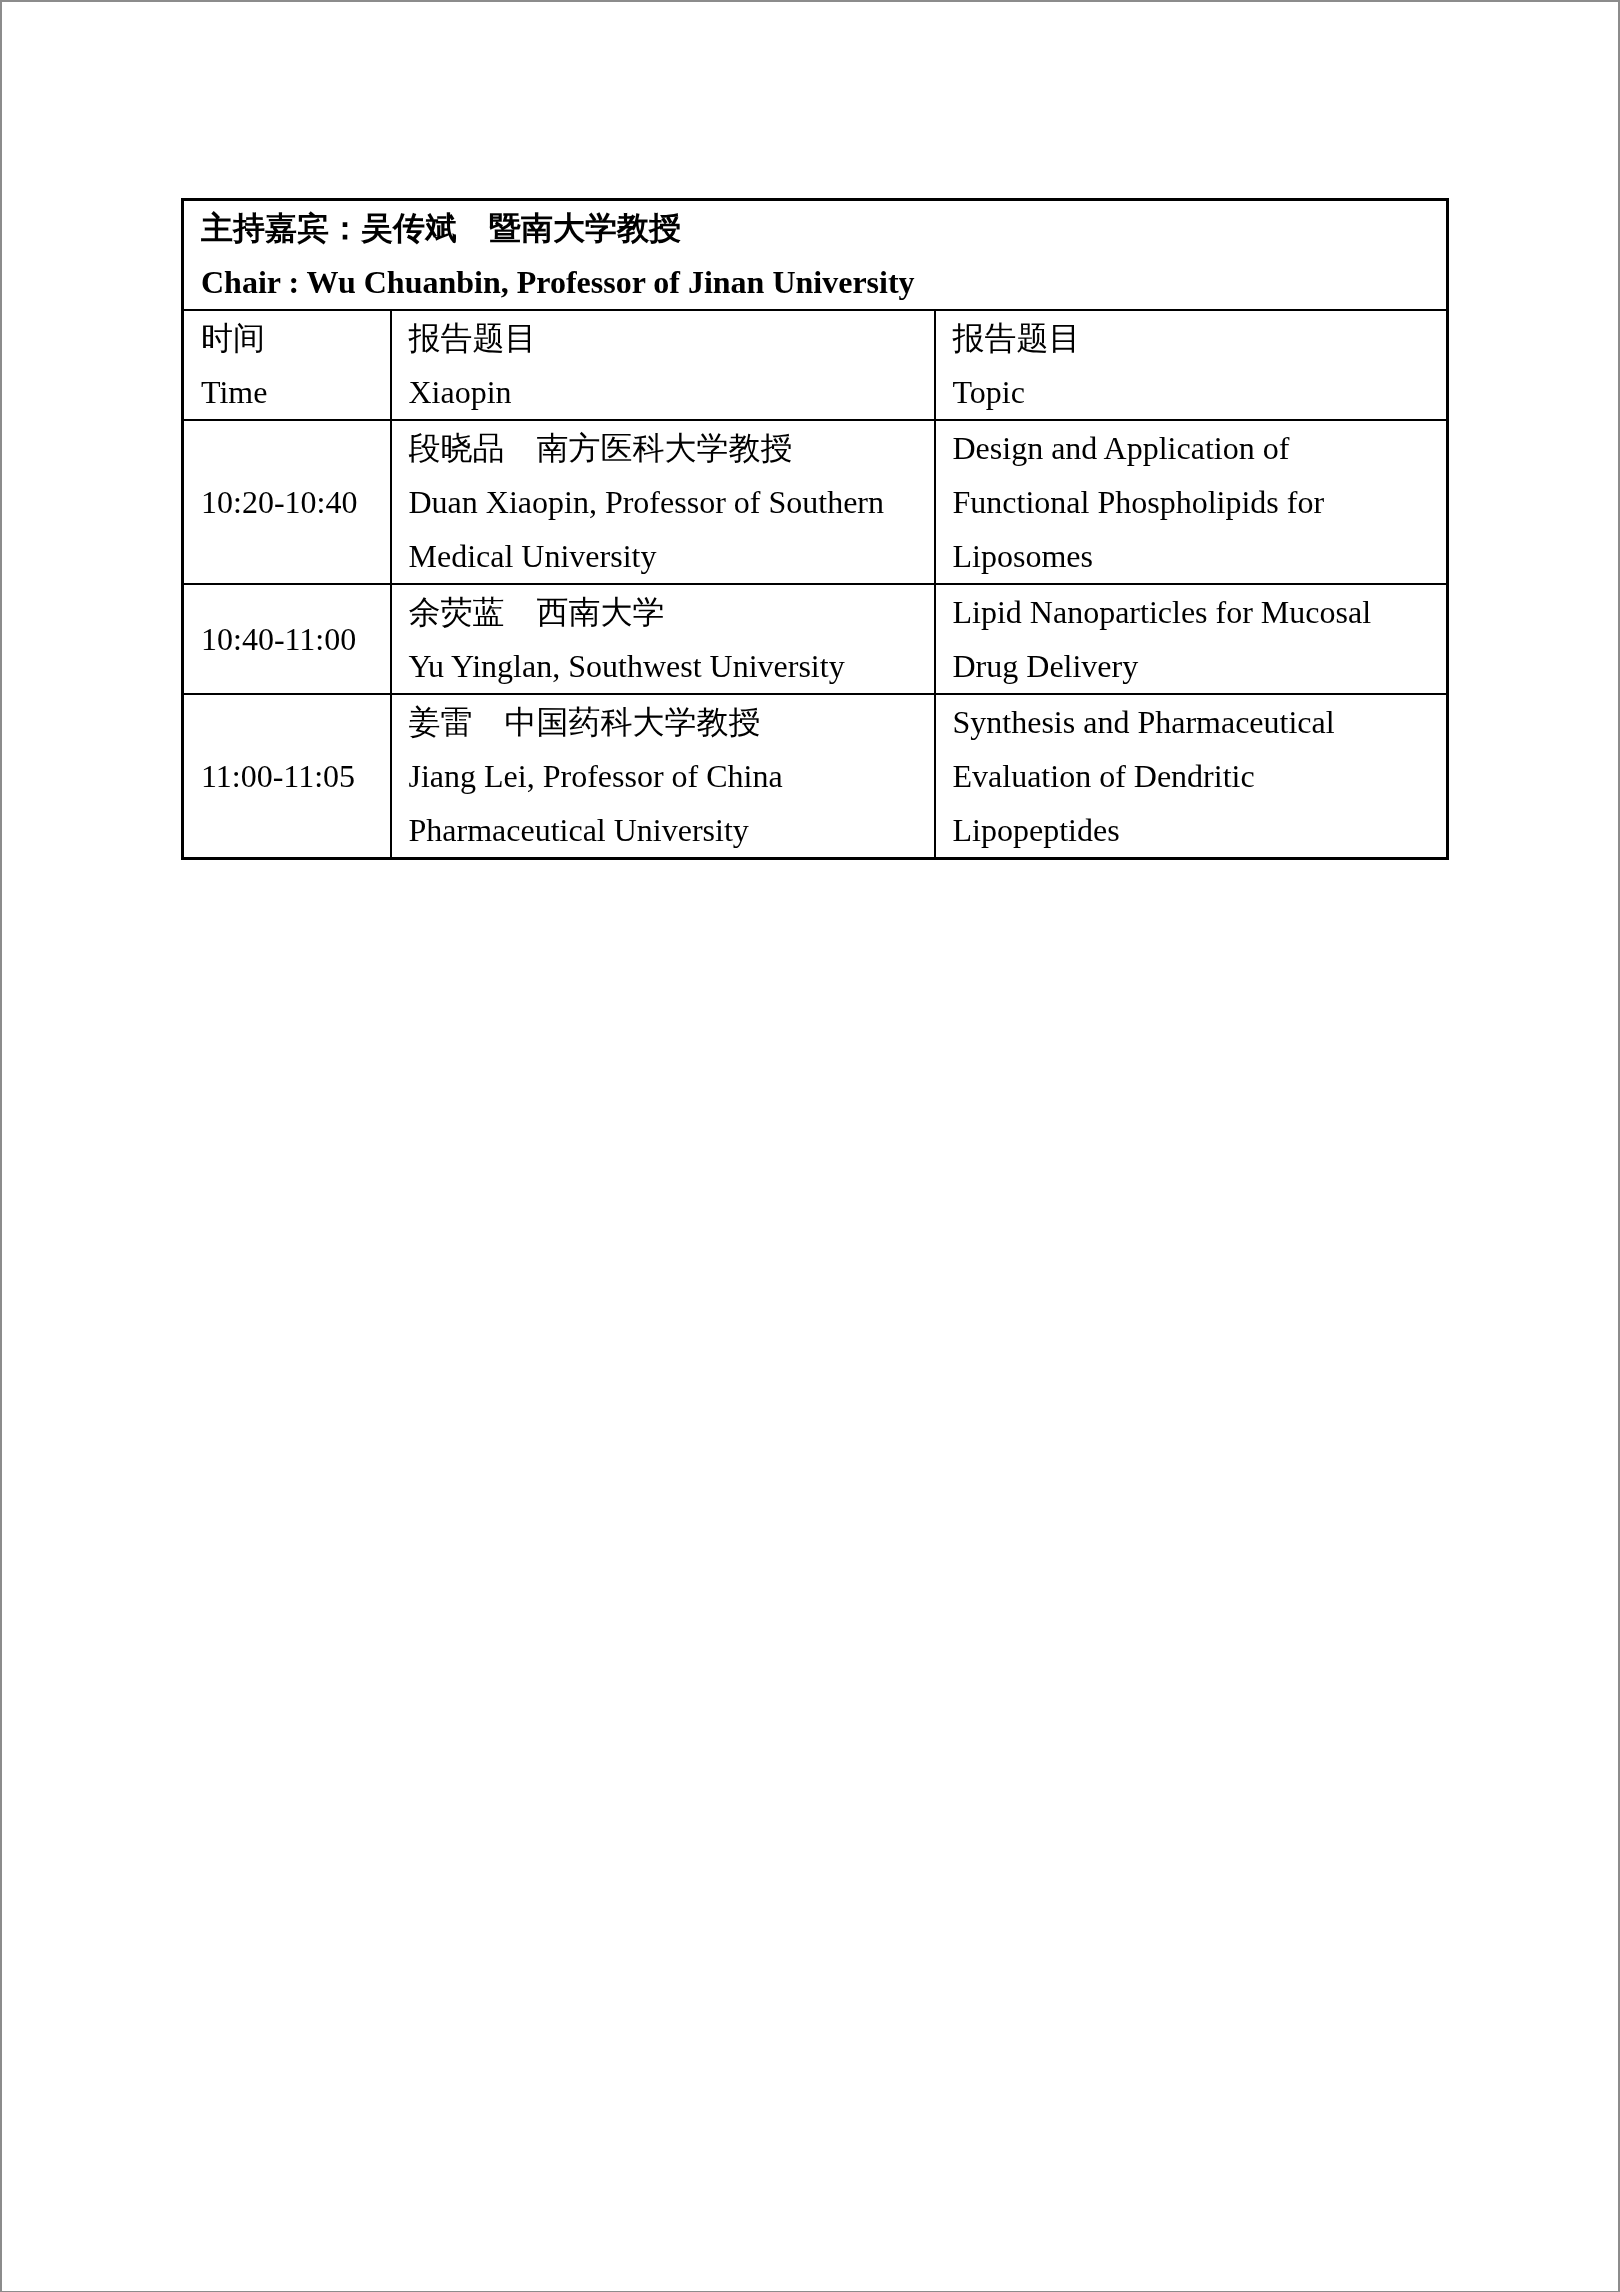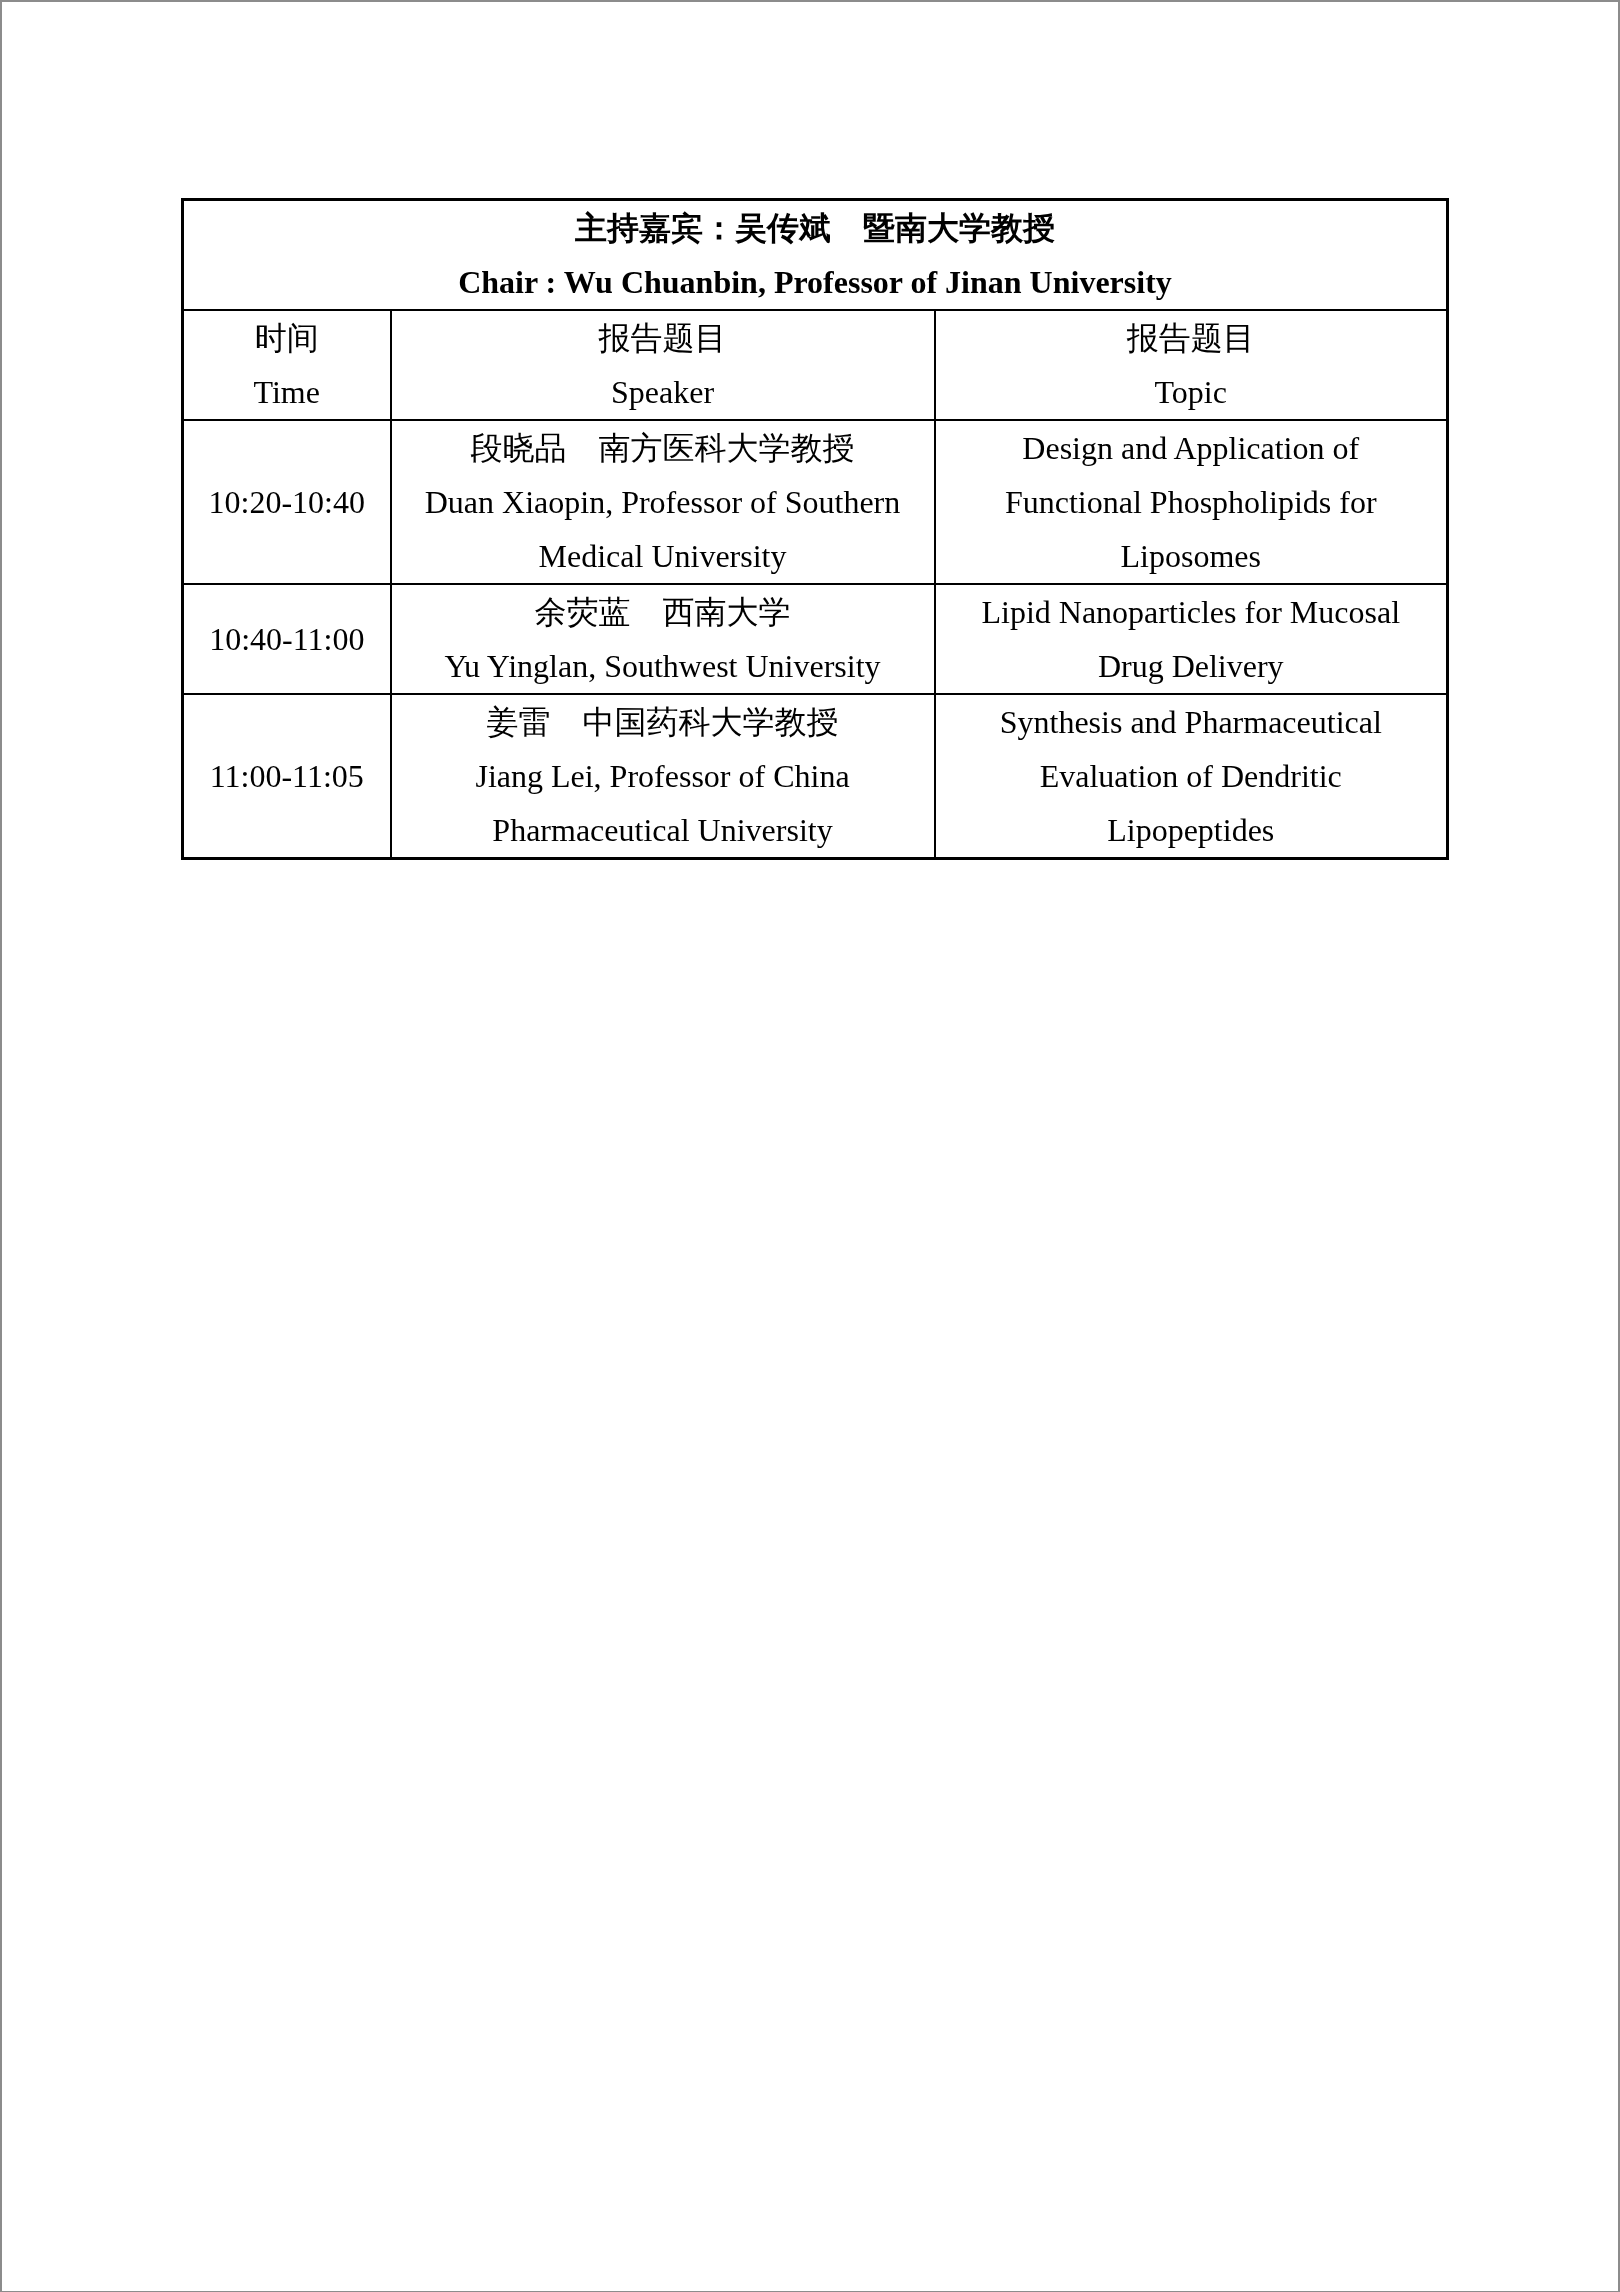--- a/index.html
+++ b/index.html
@@ -18,21 +18,21 @@
     position: absolute;
     left: 179px;
     top: 196px;
     width: 1264px;
     border-collapse: collapse;
     table-layout: fixed;
     border: 3.9px solid #000000;
   }
   .session-table td, .session-table th {
     border: 2.9px solid #000000;
-    text-align: center;
+    text-align: left;
     vertical-align: middle;
     font-size: 32px;
     line-height: 54px;
     padding: 0 17px;
     font-weight: normal;
     box-sizing: border-box;
   }
   .chair-row td { height: 102px; font-weight: bold; }
   .head-row th  { height: 108px; font-weight: normal; }
   .row-1 td { height: 156px; }
@@ -58,21 +58,21 @@
           <span class="cell-line">Chair : Wu Chuanbin, Professor of Jinan University</span>
         </td>
       </tr>
       <tr class="head-row">
         <th>
           <span class="cell-line">时间</span>
           <span class="cell-line">Time</span>
         </th>
         <th>
           <span class="cell-line">报告题目</span>
-          <span class="cell-line">Speaker</span>
+          <span class="cell-line">Xiaopin</span>
         </th>
         <th>
           <span class="cell-line">报告题目</span>
           <span class="cell-line">Topic</span>
         </th>
       </tr>
       <tr class="row-1">
         <td>10:20-10:40</td>
         <td class="multiline">段晓品　南方医科大学教授
 Duan Xiaopin, Professor of Southern

